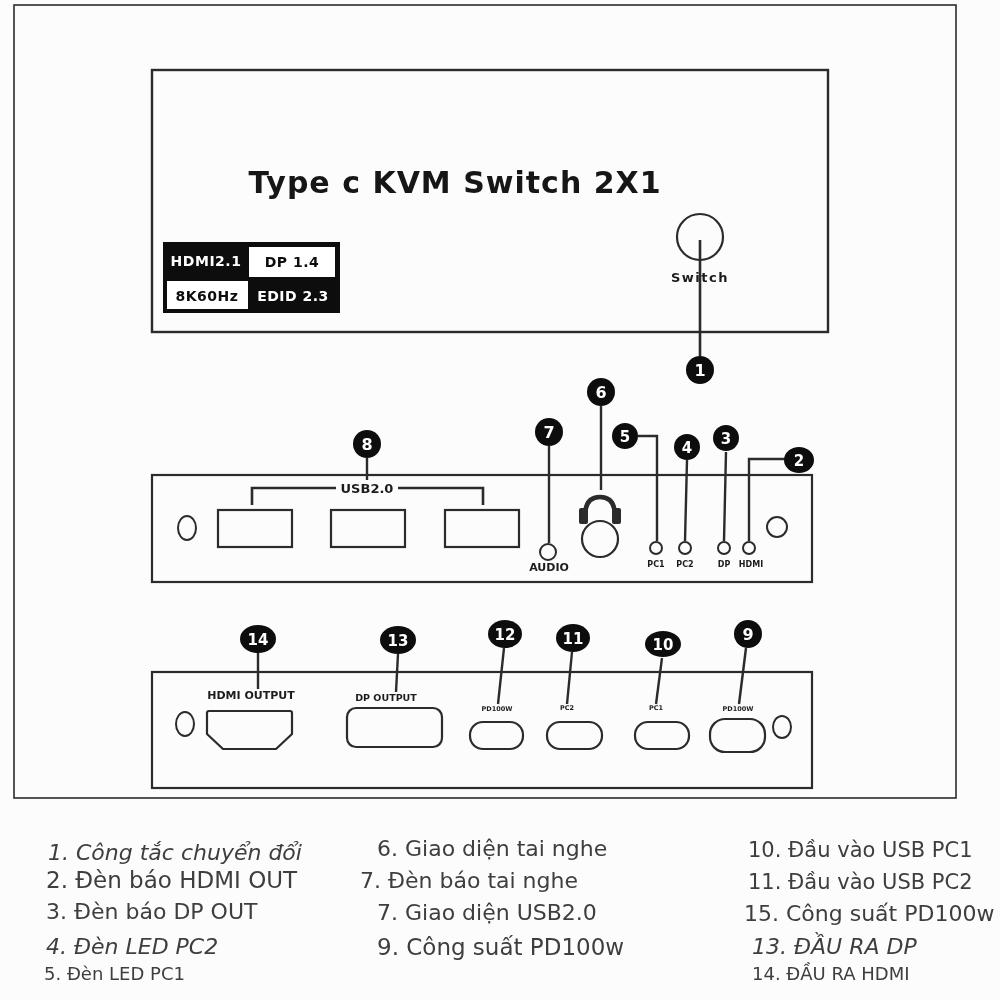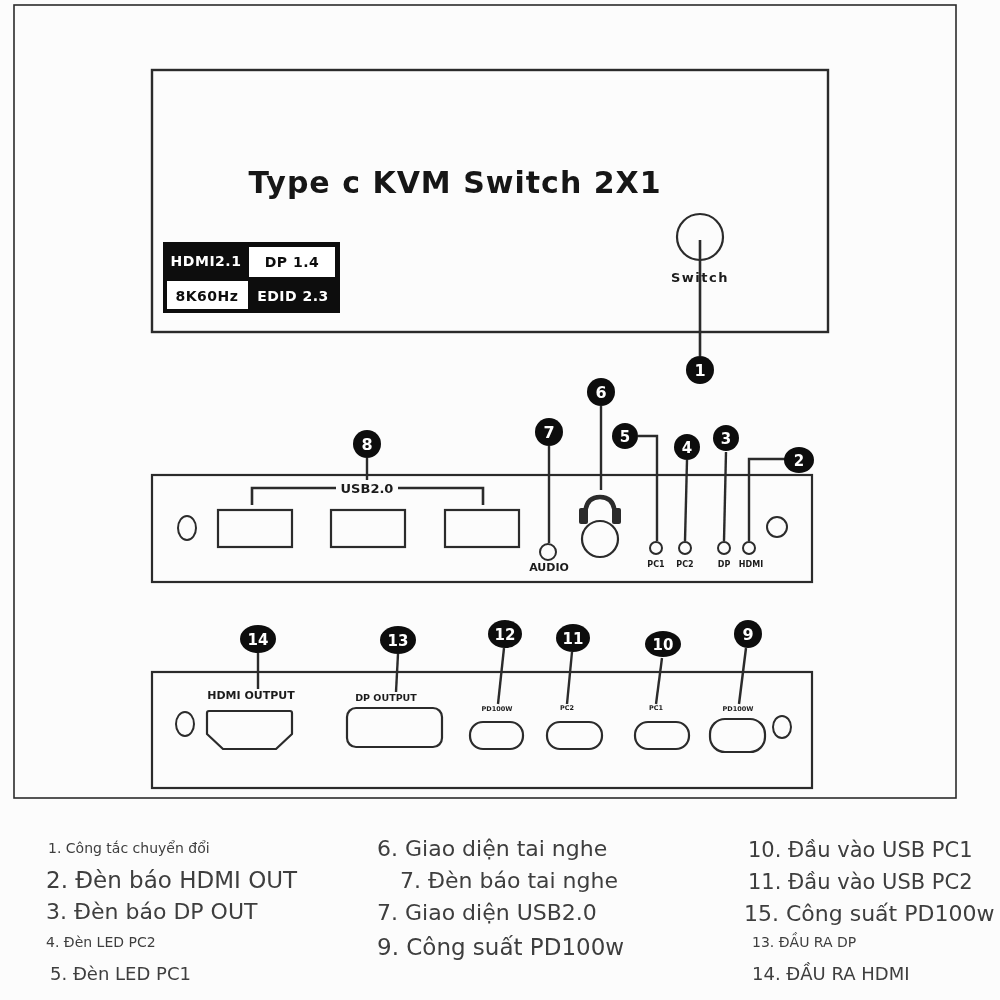--- a/index.html
+++ b/index.html
@@ -11,21 +11,21 @@
   .stage{position:absolute;left:0;top:0;width:844px;height:1000px;}
   svg{position:absolute;left:0;top:0;}
   svg text{font-family:"DejaVu Sans","Liberation Sans",sans-serif;}
   .t-title{font-size:30px;font-weight:bold;letter-spacing:1px;fill:#161616;}
   .t-badge{font-size:14px;font-weight:bold;letter-spacing:.5px;}
   .t-switch{font-size:13px;font-weight:bold;letter-spacing:1.5px;fill:#1c1c1c;}
   .t-panel{font-weight:bold;fill:#1c1c1c;}
   .t-callout{font-weight:bold;fill:#ffffff;}
   .ink{stroke:#2b2b2b;fill:none;}
   .legend-item{position:absolute;white-space:nowrap;color:#3e3e3e;}
-  .fs17{font-size:14px;} .fs18{font-size:18px;} .fs21{font-size:21px;}
+  .fs17{font-size:22px;font-style:italic;} .fs18{font-size:18px;} .fs21{font-size:21px;}
   .fs22{font-size:22px;} .fs23{font-size:23px;}
 </style>
 </head>
 <body>
 
 <div class="stage">
 
 <svg width="1000" height="810" viewBox="0 0 1000 810">
 
   <rect x="14" y="5" width="942" height="793" class="ink" stroke-width="1.6"></rect>
@@ -182,24 +182,24 @@
     <text x="748" y="640" text-anchor="middle" class="t-callout" font-size="16">9</text>
   </g>
 </svg>
 
 <div>
 
   <div class="legend-item fs17" style="left:48px;top:840px;">1. Công tắc chuyển đổi</div>
   <div class="legend-item fs23" style="left:46px;top:867px;">2. Đèn báo HDMI OUT</div>
   <div class="legend-item fs22" style="left:46px;top:899px;">3. Đèn báo DP OUT</div>
   <div class="legend-item fs17" style="left:46px;top:934px;">4. Đèn LED PC2</div>
-  <div class="legend-item fs18" style="left:50px;top:963px;">5. Đèn LED PC1</div>
+  <div class="legend-item fs18" style="left:44px;top:963px;">5. Đèn LED PC1</div>
 
   <div class="legend-item fs22" style="left:377px;top:836px;">6. Giao diện tai nghe</div>
-  <div class="legend-item fs22" style="left:400px;top:868px;text-align:right;">7. Đèn báo tai nghe</div>
+  <div class="legend-item fs22" style="left:360px;top:868px;text-align:right;">7. Đèn báo tai nghe</div>
   <div class="legend-item fs22" style="left:377px;top:900px;">7. Giao diện USB2.0</div>
   <div class="legend-item fs23" style="left:377px;top:934px;">9. Công suất PD100w</div>
 
   <div class="legend-item fs21" style="left:748px;top:838px;">10. Đầu vào USB PC1</div>
   <div class="legend-item fs21" style="left:748px;top:870px;">11. Đầu vào USB PC2</div>
   <div class="legend-item fs22" style="left:744px;top:901px;">15. Công suất PD100w</div>
   <div class="legend-item fs17" style="left:752px;top:934px;">13. ĐẦU RA DP</div>
   <div class="legend-item fs18" style="left:752px;top:963px;">14. ĐẦU RA HDMI</div>
 </div>
 

